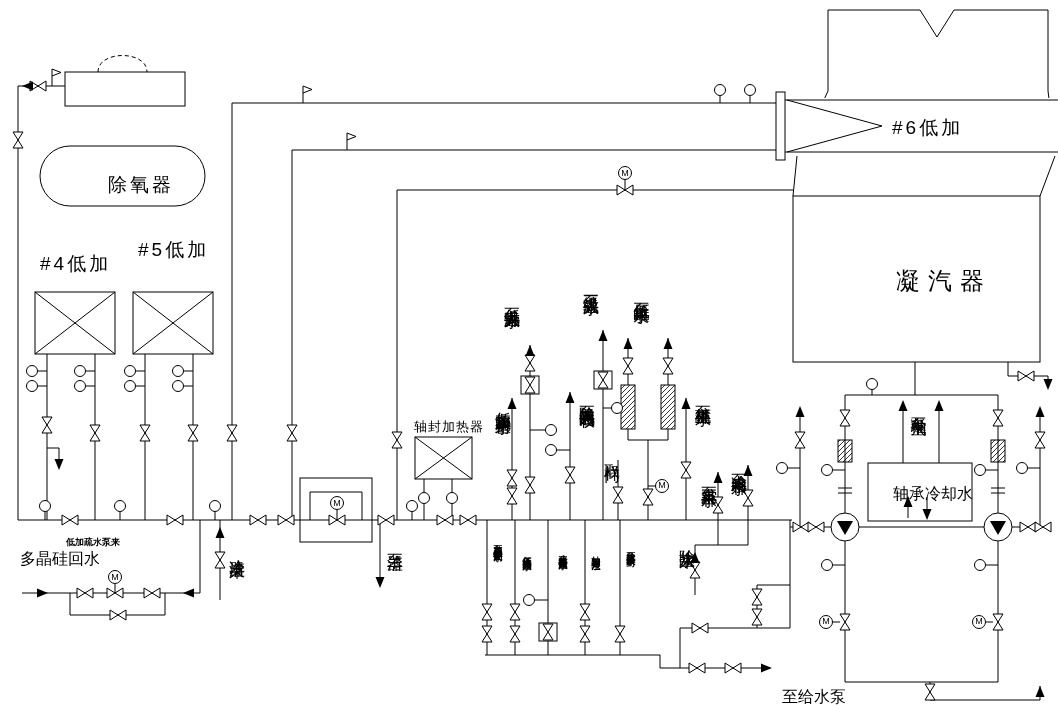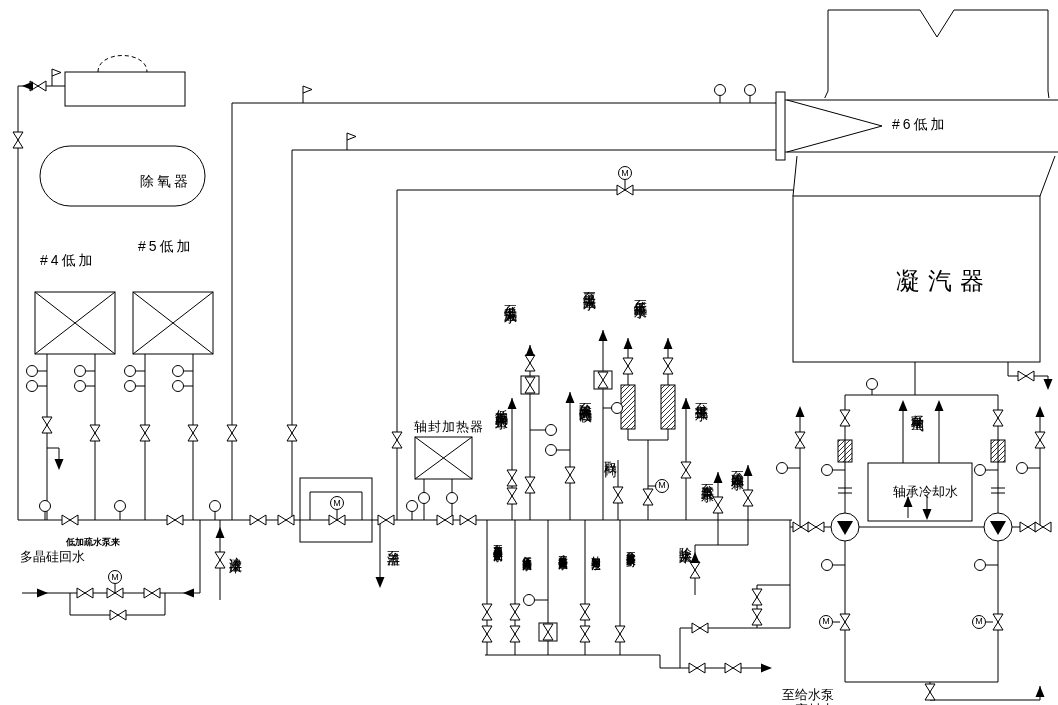--- a/index.html
+++ b/index.html
@@ -1,21 +1,21 @@
 <!DOCTYPE html>
 <html><head>
 <meta charset="utf-8">
 <style>
   html,body{margin:0;padding:0;background:#fff;}
   .stage{position:relative;width:1058px;height:705px;background:#fff;overflow:hidden;
          font-family:"Liberation Sans","DejaVu Sans",sans-serif;color:#000;}
   .stage svg{position:absolute;left:0;top:0;}
-  .lbl{position:absolute;font-size:13px;line-height:1.12;white-space:pre-line;}
+  .lbl{position:absolute;font-size:16px;line-height:1.12;white-space:pre-line;}
   .h{white-space:pre-line;}
-  .md{font-size:14px;letter-spacing:3px;white-space:nowrap;}
+  .md{font-size:19px;letter-spacing:3px;white-space:nowrap;}
   .big{font-size:24px;letter-spacing:8px;white-space:nowrap;}
   .s11{font-size:13px;letter-spacing:1px;}
   .s9{font-size:9px;font-weight:bold;}
   .v{writing-mode:vertical-lr;text-orientation:upright;letter-spacing:1px;line-height:1;}
   .v2{writing-mode:vertical-lr;text-orientation:upright;letter-spacing:1px;line-height:1.15;height:37px;}
   .m{position:absolute;width:12px;font-size:9px;text-align:center;line-height:13px;}
 </style>
 </head>
 <body>
 
@@ -256,21 +256,21 @@
 <use href="#c1" x="1022" y="468"></use>
 <use href="#c1" x="872" y="384"></use>
 <use href="#cm" x="337" y="503"></use>
 <use href="#cm" x="625" y="173"></use>
 <use href="#cm" x="115" y="577"></use>
 <use href="#cm" x="662" y="486"></use>
 <use href="#cm" x="826" y="622"></use>
 <use href="#cm" x="979" y="622"></use>
 </svg>
 
-<div class="lbl h md" style="left:112px;top:174px;padding-left:28px;">除氧器</div>
+<div class="lbl h md" style="left:80px;top:174px;padding-left:28px;">除氧器</div>
 <div class="lbl h md" style="left:40px;top:253px;">#4低加</div>
 <div class="lbl h md" style="left:138px;top:239px;">#5低加</div>
 <div class="lbl h md" style="left:892px;top:117px;">#6低加</div>
 <div class="lbl h big" style="left:896px;top:268px;">凝汽器</div>
 <div class="lbl h s11" style="left:414px;top:420px;">轴封加热器</div>
 
 <div class="lbl h s9" style="left:66px;top:537px;">低加疏水泵来</div>
 <div class="lbl h" style="left:20px;top:550px;">多晶硅回水</div>
 <div class="lbl h" style="left:893px;top:485px;">轴承冷却水</div>
 <div class="lbl h" style="left:782px;top:688px;text-align:right;">至给水泵

